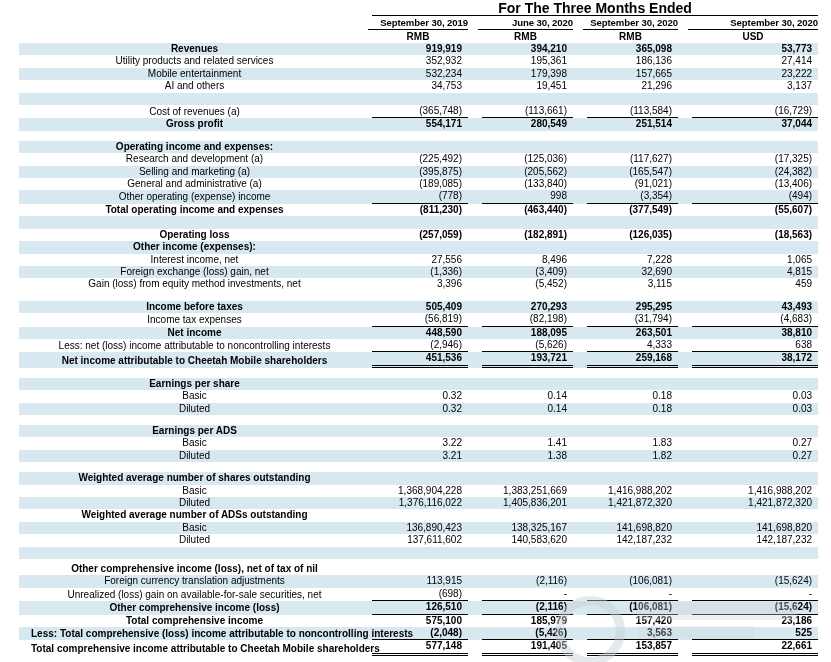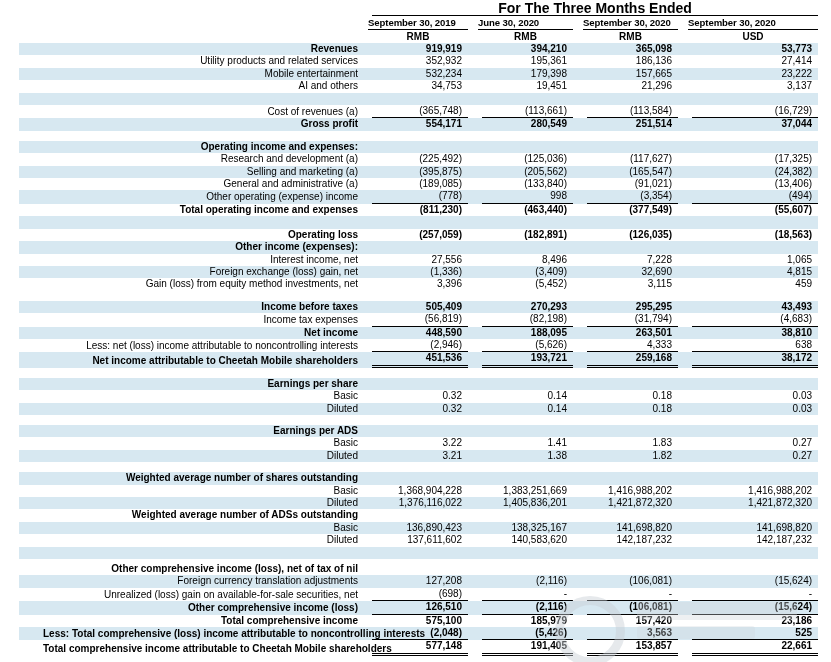--- a/index.html
+++ b/index.html
@@ -16,32 +16,32 @@
     table-layout:fixed;
     margin:3px 0 0 19px;
     width:799px;
   }
   col.c-lbl{width:339px;}
   col.c-1{width:110px;}
   col.c-2{width:105px;}
   col.c-3{width:105px;}
   col.c-4{width:140px;}
   td,th{padding:0;font-size:10px;line-height:12.4px;white-space:nowrap;font-weight:normal;vertical-align:bottom;}
-  .lbl{padding-left:24px;overflow:visible;text-align:right;}
+  .lbl{padding-left:12px;overflow:visible;text-align:center;}
   .num{text-align:right;}
   .val{display:block;margin-left:14px;padding-right:6px;min-height:12.4px;}
   tr.shade td{background:#d7e8f1;}
   tr.bold td{font-weight:bold;}
   .rule{border-bottom:1px solid #000;}
   .drule{border-bottom:3px double #000;}
   tr.spacer td{height:10px;background:#fff;}
   tr.spacer.sm td{height:4px;}
   
   .title-wrap{margin-left:14px;border-bottom:1px solid #000;text-align:center;font-weight:bold;font-size:14px;line-height:11px;padding-bottom:1px;}
-  .date-wrap{margin-left:10px;border-bottom:1px solid #000;text-align:left;font-weight:bold;font-size:9.6px;line-height:13px;letter-spacing:-0.1px;}
+  .date-wrap{margin-left:10px;border-bottom:1px solid #000;text-align:right;font-weight:bold;font-size:9.6px;line-height:13px;letter-spacing:-0.1px;}
   .curr-wrap{margin-left:10px;font-weight:bold;font-size:10px;line-height:13px;}
   
   .watermark{position:absolute;left:545px;top:588px;width:265px;height:72px;pointer-events:none;z-index:5;}
   .wm-ring{position:absolute;left:10px;top:8px;width:52px;height:52px;border:9px solid rgba(200,207,212,0.45);border-radius:50%;}
   .wm-bar1{position:absolute;left:92px;top:14px;width:160px;height:18px;background:rgba(205,212,217,0.35);border-radius:3px;}
   .wm-bar2{position:absolute;left:92px;top:38px;width:118px;height:13px;background:rgba(205,212,217,0.30);border-radius:3px;}
 </style>
 </head>
 <body>
 
@@ -676,21 +676,21 @@
         <td class="num">
           <div class="val">&nbsp;</div>
         </td>
         <td class="num">
           <div class="val">&nbsp;</div>
         </td>
       </tr>
       <tr class="shade ">
         <td class="lbl">Foreign currency translation adjustments</td>
         <td class="num">
-          <div class="val">127,208</div>
+          <div class="val">113,915</div>
         </td>
         <td class="num">
           <div class="val">(2,116)</div>
         </td>
         <td class="num">
           <div class="val">(106,081)</div>
         </td>
         <td class="num">
           <div class="val">(15,624)</div>
         </td>

